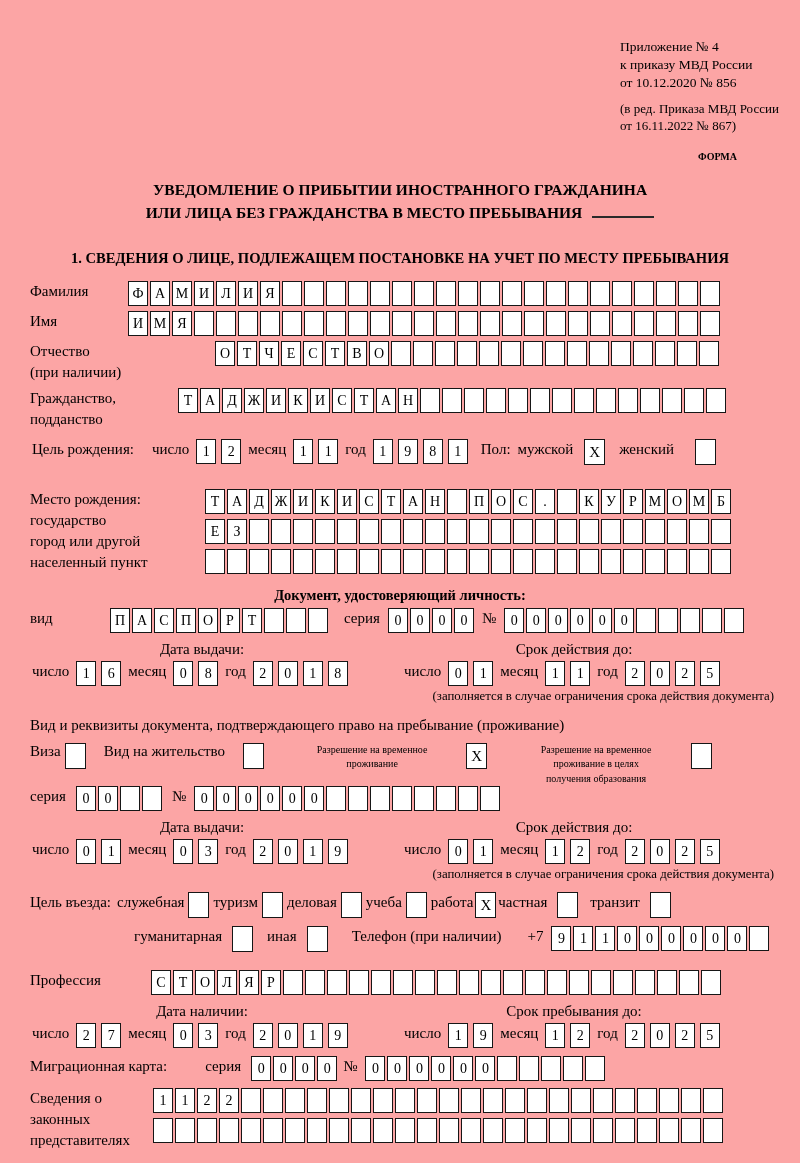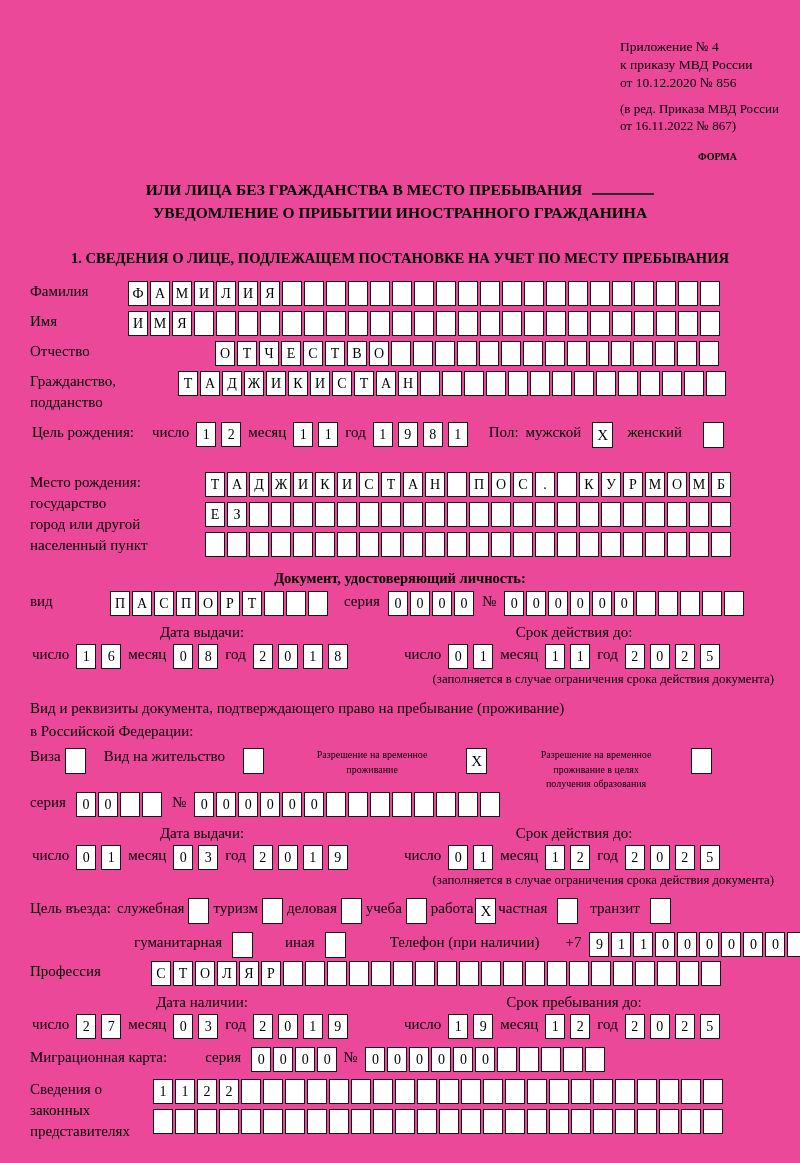--- a/index.html
+++ b/index.html
@@ -1,17 +1,17 @@
 <!DOCTYPE html>
 <html><head>
 <meta charset="utf-8">
 <style>
   html,body { margin:0; padding:0; background:#888; }
   .page {
-    width:800px; height:1163px; margin:0 auto; background:#ec4899;
+    width:800px; height:1163px; margin:0 auto; background:#fca5a5;
     font-family:"Liberation Serif", serif; color:#000;
     box-sizing:border-box; padding:38px 30px 10px 30px; position:relative;
     overflow:hidden;
   }
   
   .annex { margin-left:590px; width:200px; font-size:13.5px; line-height:1.35; }
   .annex-note { margin-top:7px; font-size:13px; line-height:1.35; }
   .forma { text-align:right; padding-right:33px; font-weight:bold; font-size:10px; margin-top:16px; }
   .title { text-align:center; font-weight:bold; font-size:15.5px; line-height:1.5; margin-top:16px; }
   .uline { display:inline-block; width:62px; border-bottom:2.2px solid #2a2a2a; height:12px; margin-left:10px; }
@@ -66,60 +66,61 @@
     <div>от 10.12.2020 № 856</div>
     <div class="annex-note">
       <div>(в ред. Приказа МВД России</div>
       <div>от 16.11.2022 № 867)</div>
     </div>
   </div>
 
   <div class="forma">ФОРМА</div>
 
   <div class="title">
+    <div>УВЕДОМЛЕНИЕ О ПРИБЫТИИ ИНОСТРАННОГО ГРАЖДАНИНА</div>
     <div><span>ИЛИ ЛИЦА БЕЗ ГРАЖДАНСТВА В МЕСТО ПРЕБЫВАНИЯ</span><span class="uline"></span></div>
-    <div>УВЕДОМЛЕНИЕ О ПРИБЫТИИ ИНОСТРАННОГО ГРАЖДАНИНА</div>
   </div>
 
   <div class="sec1">1. СВЕДЕНИЯ О ЛИЦЕ, ПОДЛЕЖАЩЕМ ПОСТАНОВКЕ НА УЧЕТ ПО МЕСТУ ПРЕБЫВАНИЯ</div>
 
   <div class="frow" style="margin-top:14px">
     <div class="flabel w98">Фамилия</div>
     <div class="fboxes"><span class="box">Ф</span><span class="box">А</span><span class="box">М</span><span class="box">И</span><span class="box">Л</span><span class="box">И</span><span class="box">Я</span><span class="box"></span><span class="box"></span><span class="box"></span><span class="box"></span><span class="box"></span><span class="box"></span><span class="box"></span><span class="box"></span><span class="box"></span><span class="box"></span><span class="box"></span><span class="box"></span><span class="box"></span><span class="box"></span><span class="box"></span><span class="box"></span><span class="box"></span><span class="box"></span><span class="box"></span><span class="box"></span></div>
   </div>
 
   <div class="frow">
     <div class="flabel w98">Имя</div>
     <div class="fboxes"><span class="box">И</span><span class="box">М</span><span class="box">Я</span><span class="box"></span><span class="box"></span><span class="box"></span><span class="box"></span><span class="box"></span><span class="box"></span><span class="box"></span><span class="box"></span><span class="box"></span><span class="box"></span><span class="box"></span><span class="box"></span><span class="box"></span><span class="box"></span><span class="box"></span><span class="box"></span><span class="box"></span><span class="box"></span><span class="box"></span><span class="box"></span><span class="box"></span><span class="box"></span><span class="box"></span><span class="box"></span></div>
   </div>
 
   <div class="frow">
     <div class="flabel w185">
       <div>Отчество</div>
+      <div>(при наличии)</div>
     </div>
     <div class="fboxes"><span class="box">О</span><span class="box">Т</span><span class="box">Ч</span><span class="box">Е</span><span class="box">С</span><span class="box">Т</span><span class="box">В</span><span class="box">О</span><span class="box"></span><span class="box"></span><span class="box"></span><span class="box"></span><span class="box"></span><span class="box"></span><span class="box"></span><span class="box"></span><span class="box"></span><span class="box"></span><span class="box"></span><span class="box"></span><span class="box"></span><span class="box"></span><span class="box"></span></div>
   </div>
 
   <div class="frow">
     <div class="flabel w148">
       <div>Гражданство,</div>
       <div>подданство</div>
     </div>
     <div class="fboxes"><span class="box">Т</span><span class="box">А</span><span class="box">Д</span><span class="box">Ж</span><span class="box">И</span><span class="box">К</span><span class="box">И</span><span class="box">С</span><span class="box">Т</span><span class="box">А</span><span class="box">Н</span><span class="box"></span><span class="box"></span><span class="box"></span><span class="box"></span><span class="box"></span><span class="box"></span><span class="box"></span><span class="box"></span><span class="box"></span><span class="box"></span><span class="box"></span><span class="box"></span><span class="box"></span><span class="box"></span></div>
   </div>
 
   <div class="frow" style="margin-top:9px">
     <span class="dlbl" style="margin-right:16px">Цель рождения:</span>
     <span class="dlbl">число</span>
     <span class="dgrp fboxes"><span class="box">1</span><span class="box">2</span></span>
     <span class="dlbl">месяц</span>
     <span class="dgrp fboxes"><span class="box">1</span><span class="box">1</span></span>
     <span class="dlbl">год</span>
     <span class="dgrp fboxes"><span class="box">1</span><span class="box">9</span><span class="box">8</span><span class="box">1</span></span>
-    <span class="dlbl" style="margin-left:16px">Пол:</span>
+    <span class="dlbl" style="margin-left:8px">Пол:</span>
     <span class="dlbl" style="margin-left:0">мужской</span>
     <span class="cb">X</span>
     <span class="dlbl" style="margin-left:10px">женский</span>
     <span class="cb" style="margin-left:14px"></span>
   </div>
 
   <div class="frow" style="margin-top:24px">
     <div class="flabel w175">
       <div>Место рождения:</div>
       <div>государство</div>
@@ -165,21 +166,20 @@
         <span class="dgrp fboxes"><span class="box">1</span><span class="box">1</span></span>
         <span class="dlbl">год</span>
         <span class="dgrp fboxes"><span class="box">2</span><span class="box">0</span><span class="box">2</span><span class="box">5</span></span>
       </div>
       <div class="dnote">(заполняется в случае ограничения срока действия документа)</div>
     </div>
   </div>
 
   <div class="intro">
     <div>Вид и реквизиты документа, подтверждающего право на пребывание (проживание)</div>
-    <div>в Российской Федерации:</div>
   </div>
 
   <div class="optrow">
     <span class="opt-label">Виза</span>
     <span class="cb"></span>
     <span class="opt-label gapl">Вид на жительство</span>
     <span class="cb" style="margin-left:18px"></span>
     <span class="opt-multi gapl" style="width:180px">Разрешение на временное
 проживание</span>
     <span class="cb">X</span>
@@ -236,28 +236,28 @@
     <span class="cb" style="margin:0 2px">X</span>
     <span class="lbl">частная</span>
     <span class="cb" style="margin-left:10px"></span>
     <span class="lbl" style="margin-left:8px">транзит</span>
     <span class="cb" style="margin-left:10px"></span>
   </div>
 
   <div class="purposerow indent105" style="margin-top:8px">
     <span class="lbl">гуманитарная</span>
     <span class="cb" style="margin-left:10px"></span>
-    <span class="lbl" style="margin-left:28px">иная</span>
+    <span class="lbl" style="margin-left:10px">иная</span>
     <span class="cb" style="margin-left:10px"></span>
-    <span class="lbl" style="margin-left:40px">Телефон (при наличии)</span>
+    <span class="lbl" style="margin-left:20px">Телефон (при наличии)</span>
     <span class="lbl" style="margin-left:26px; margin-right:8px">+7</span>
     <span class="fboxes"><span class="box">9</span><span class="box">1</span><span class="box">1</span><span class="box">0</span><span class="box">0</span><span class="box">0</span><span class="box">0</span><span class="box">0</span><span class="box">0</span><span class="box"></span></span>
   </div>
 
-  <div class="frow" style="margin-top:3px">
+  <div class="frow" style="margin-top:18px">
     <div class="flabel w121">Профессия</div>
     <div class="fboxes"><span class="box">С</span><span class="box">Т</span><span class="box">О</span><span class="box">Л</span><span class="box">Я</span><span class="box">Р</span><span class="box"></span><span class="box"></span><span class="box"></span><span class="box"></span><span class="box"></span><span class="box"></span><span class="box"></span><span class="box"></span><span class="box"></span><span class="box"></span><span class="box"></span><span class="box"></span><span class="box"></span><span class="box"></span><span class="box"></span><span class="box"></span><span class="box"></span><span class="box"></span><span class="box"></span><span class="box"></span></div>
   </div>
 
   <div class="datecols">
     <div class="dcol">
       <div class="dhead">Дата наличии:</div>
       <div class="dategrp">
         <span class="dlbl">число</span>
         <span class="dgrp fboxes"><span class="box">2</span><span class="box">7</span></span>

